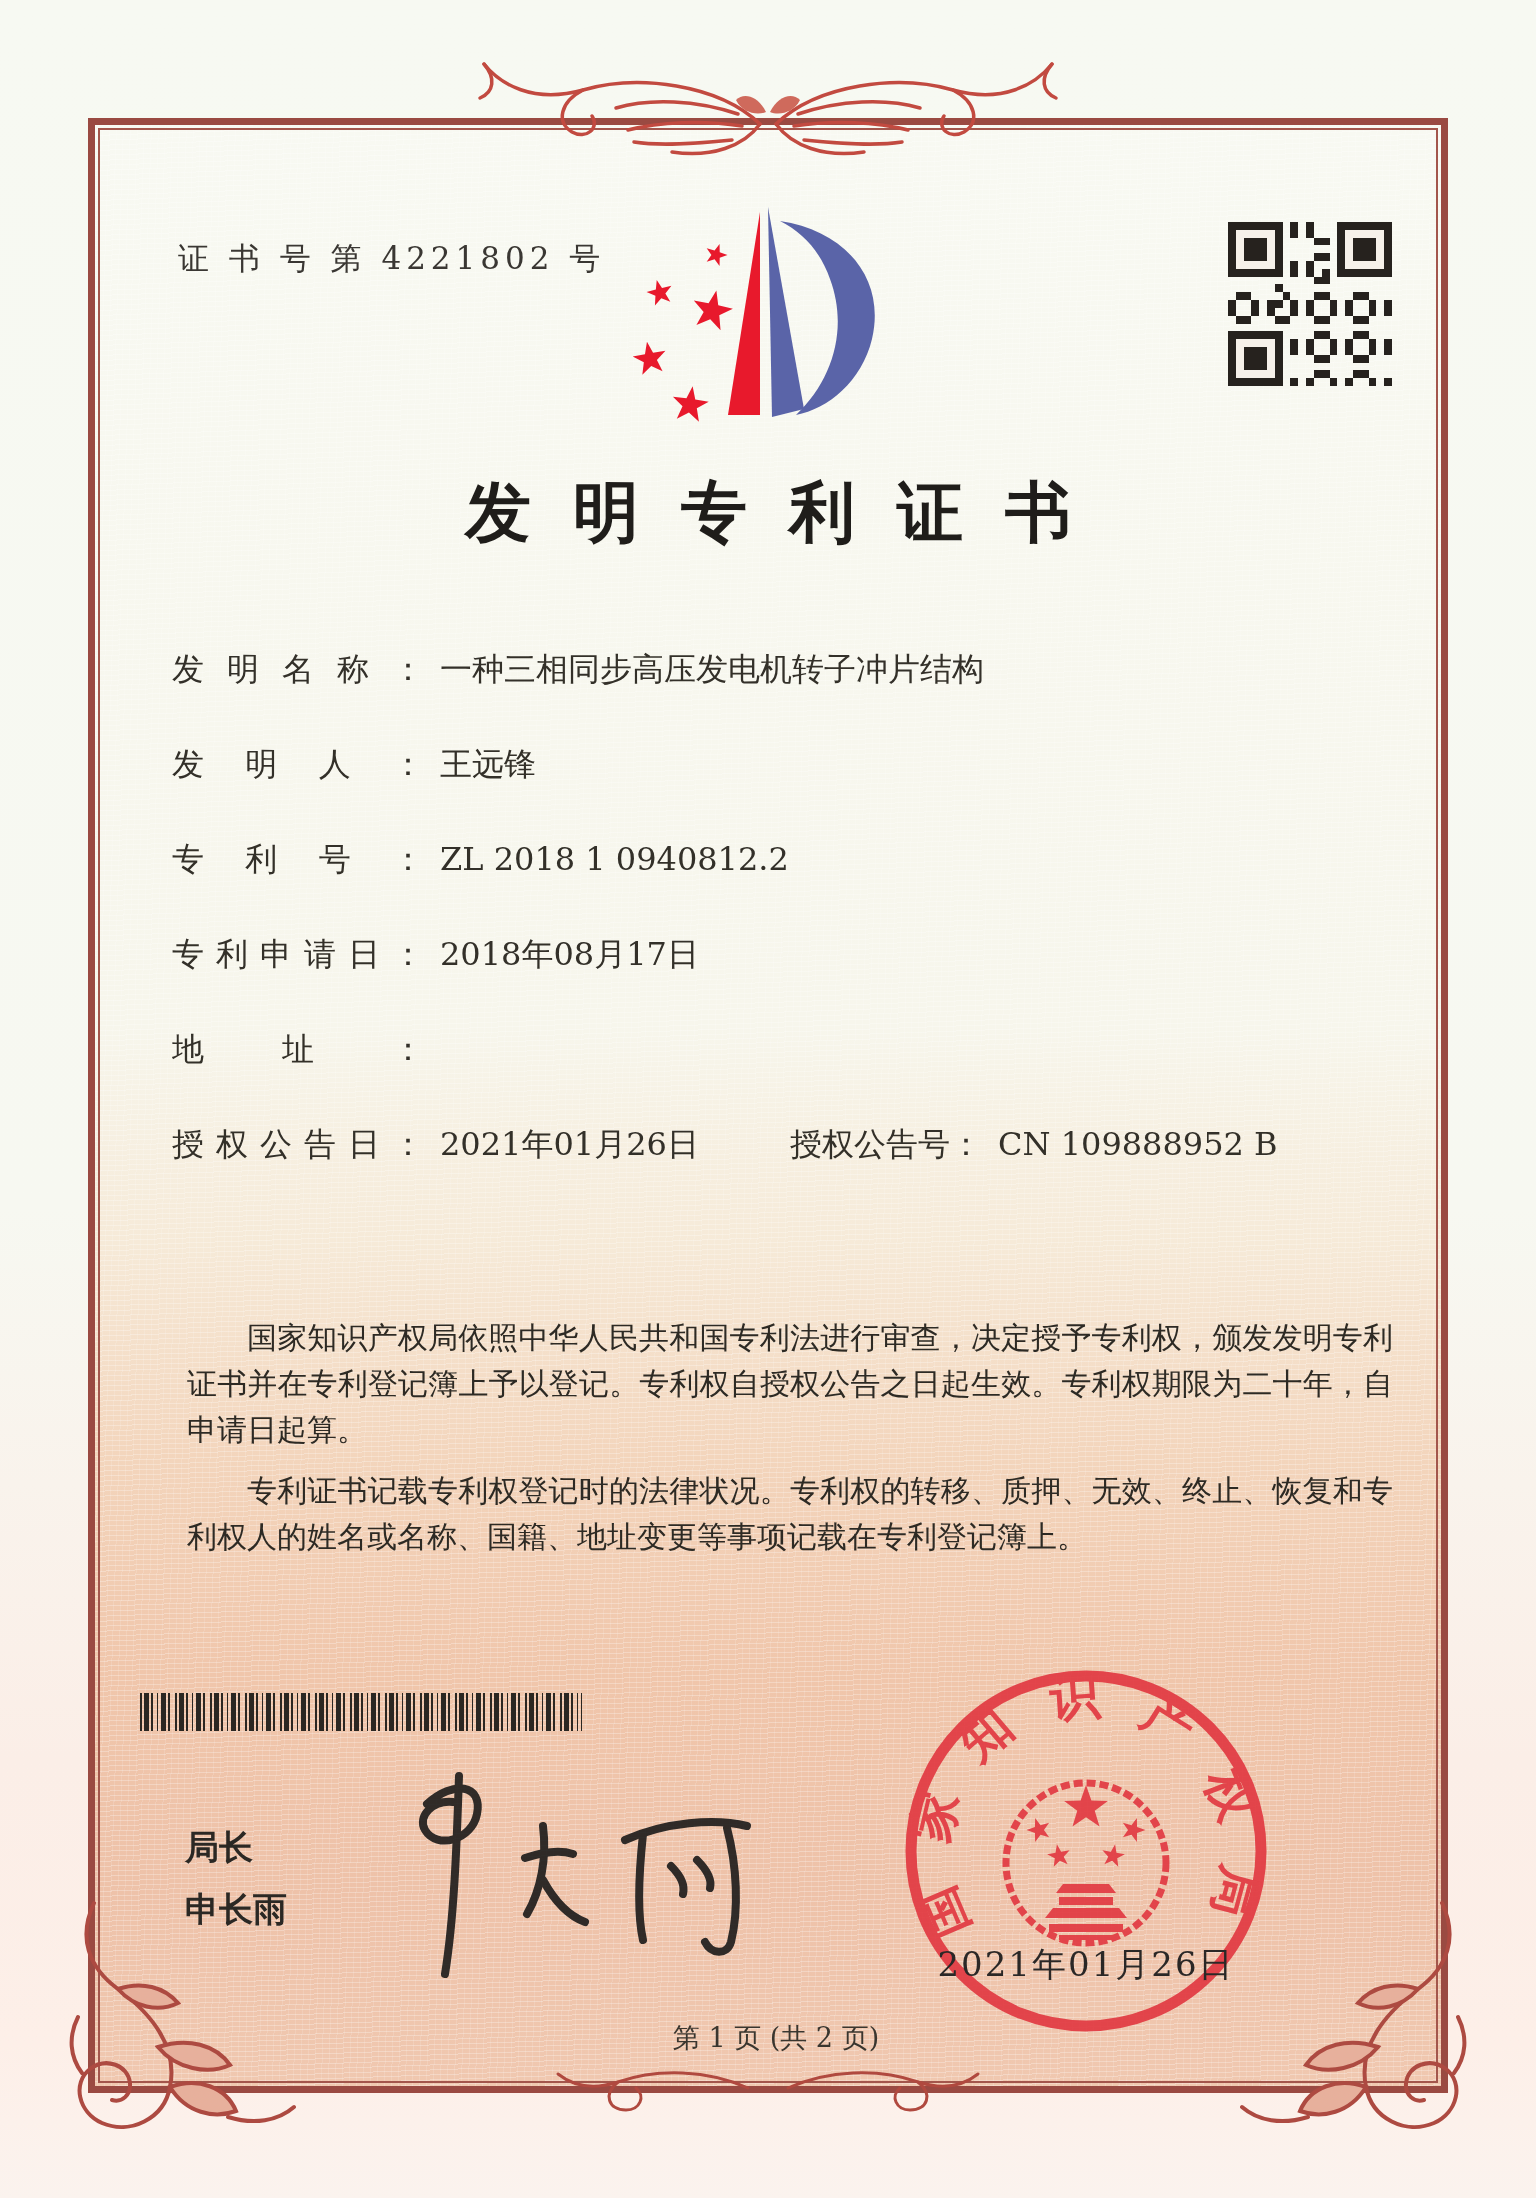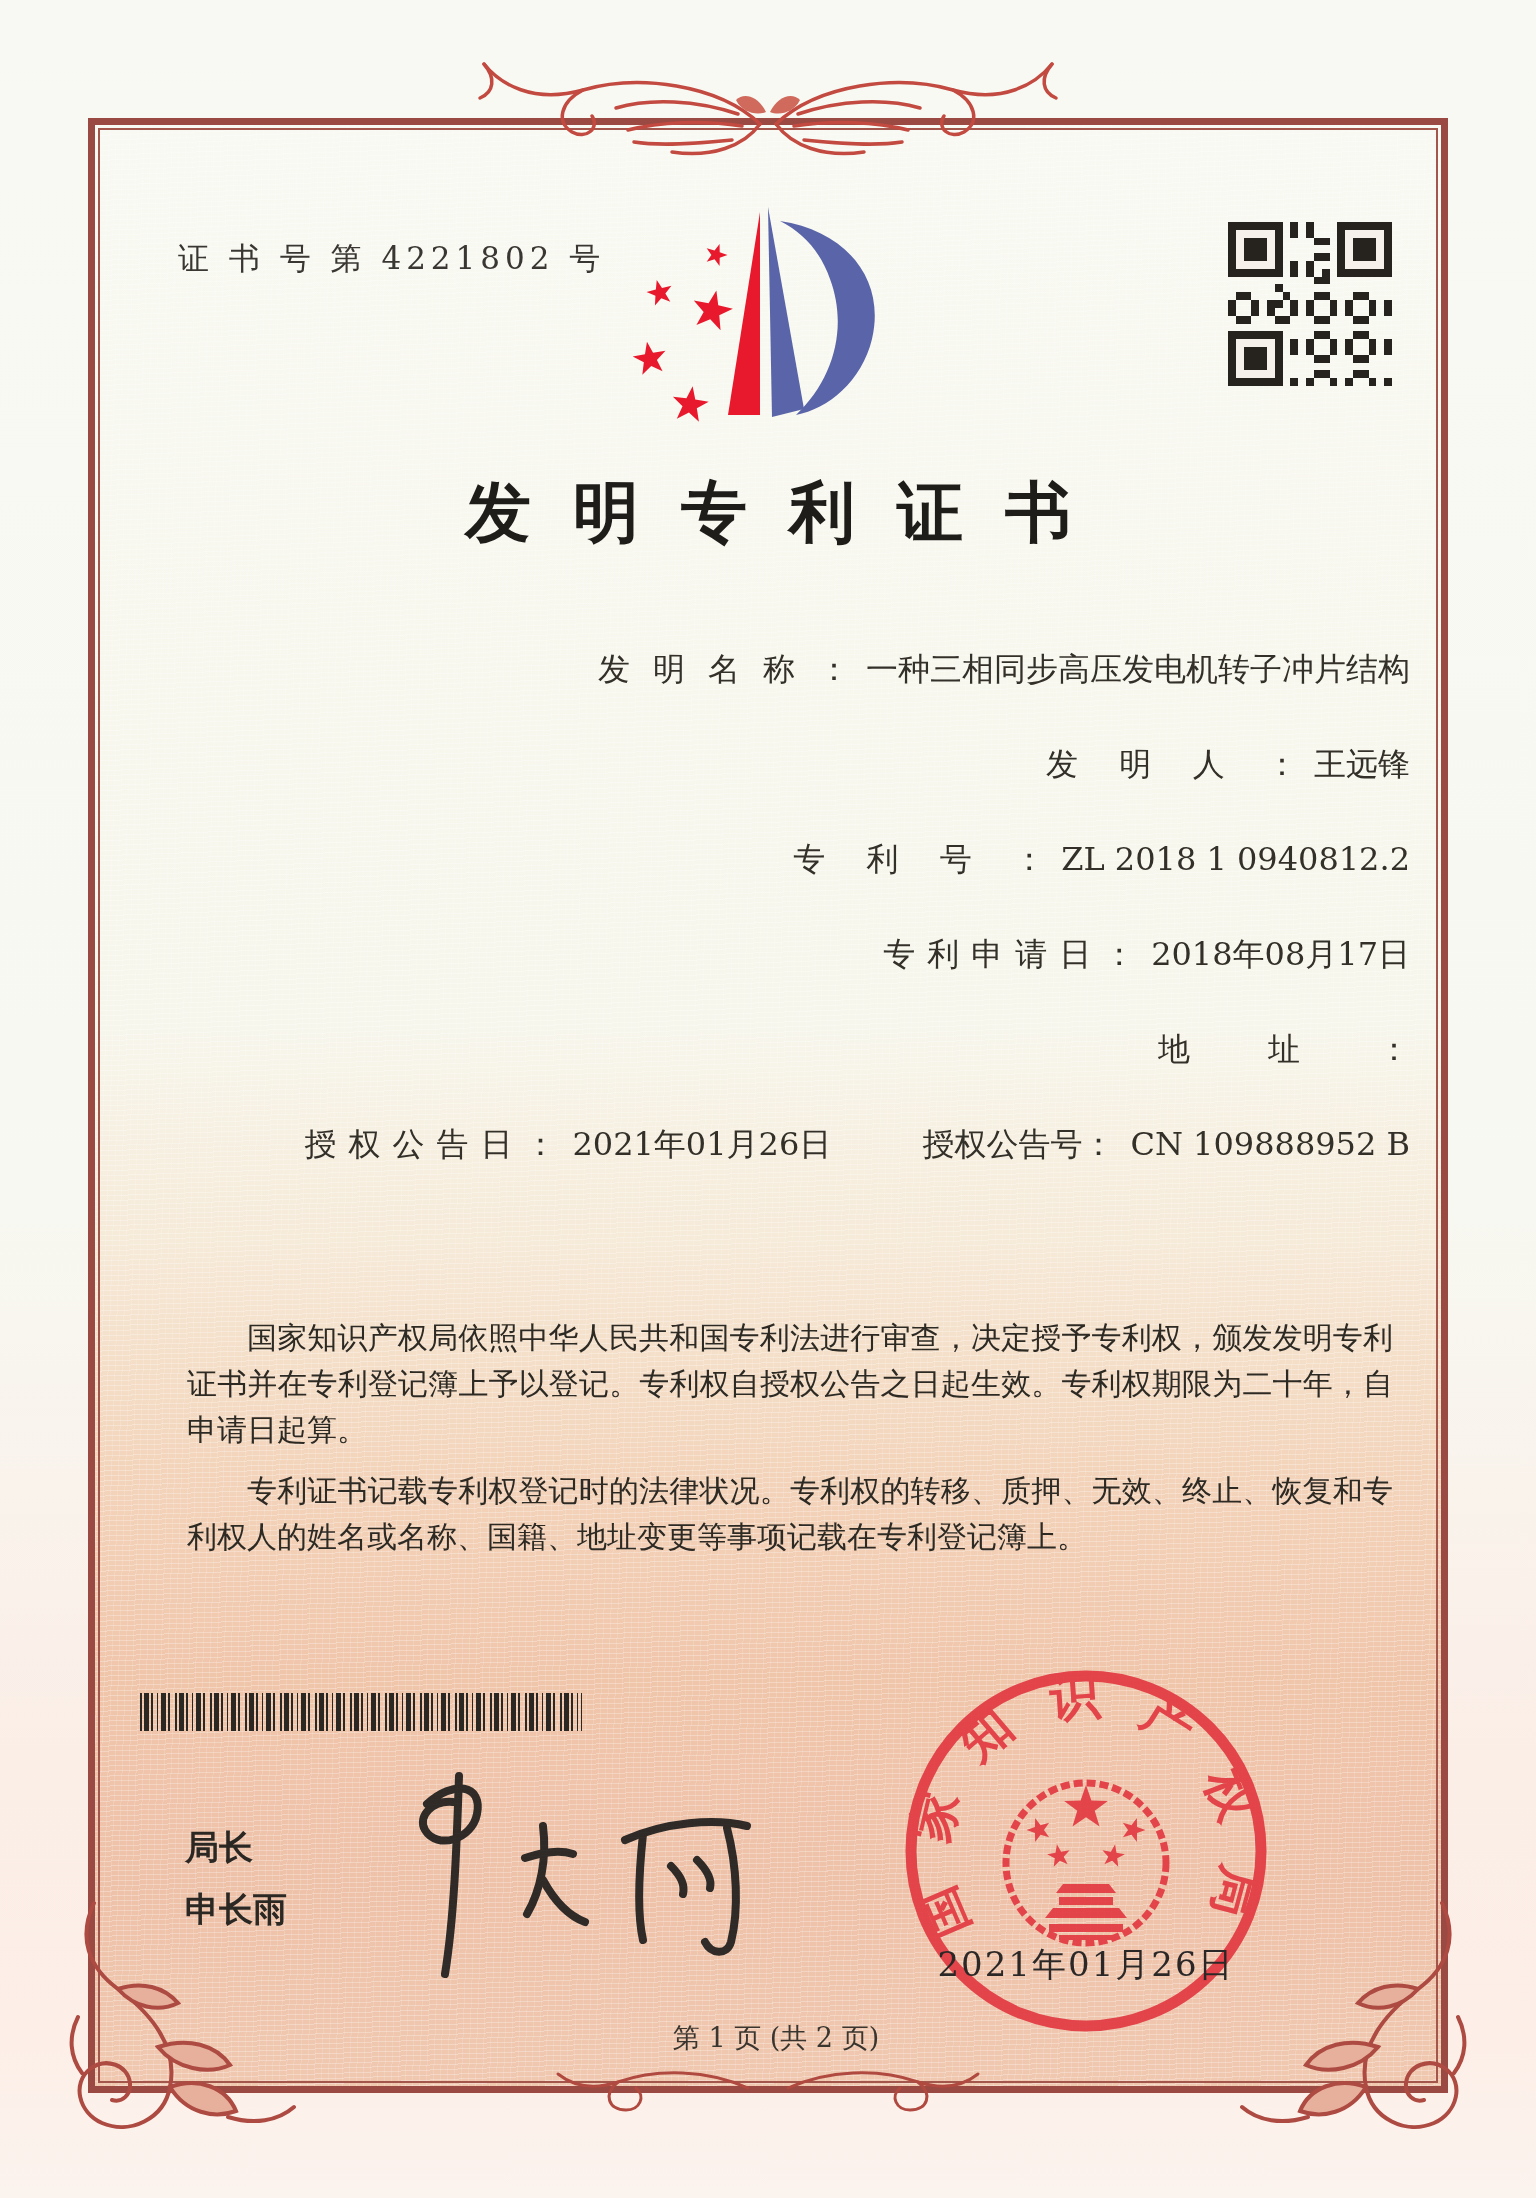--- a/index.html
+++ b/index.html
@@ -37,21 +37,21 @@
     left:134px;top:238px;font-size:31px;letter-spacing:5px;color:#3a3733;white-space:pre;margin-left:44px;
   }
   .logo{left:618px;top:182px;width:300px;height:265px;}
   .qr{left:1228px;top:222px;width:164px;height:164px;}
   .qr svg{width:100%;height:100%;shape-rendering:crispEdges;}
   .title{
     left:0;top:468px;width:100%;text-align:center;
     font-size:66px;font-weight:700;letter-spacing:42px;text-indent:42px;color:#1f1d1a;
   }
   .fields{left:172px;top:648px;right:126px;font-size:32px;color:#333029;}
-  .f-row{display:flex;align-items:baseline;height:95px;justify-content:flex-end;}
+  .f-row{display:flex;align-items:baseline;height:95px;}
   .f-label{display:inline-block;width:252px;text-align-last:justify;text-align:justify;flex:0 0 252px;}
   .f-value{margin-left:16px;white-space:pre;}
   .pair{display:flex;align-items:baseline;}
   .pair-left{width:618px;flex:0 0 618px;}
   .body-text{
     left:172px;top:1300px;right:128px;font-size:30px;line-height:46px;
     text-align:justify;color:#2d2a24;
   }
   .body-text p{margin:15px;text-indent:2em;}
   .barcode{

